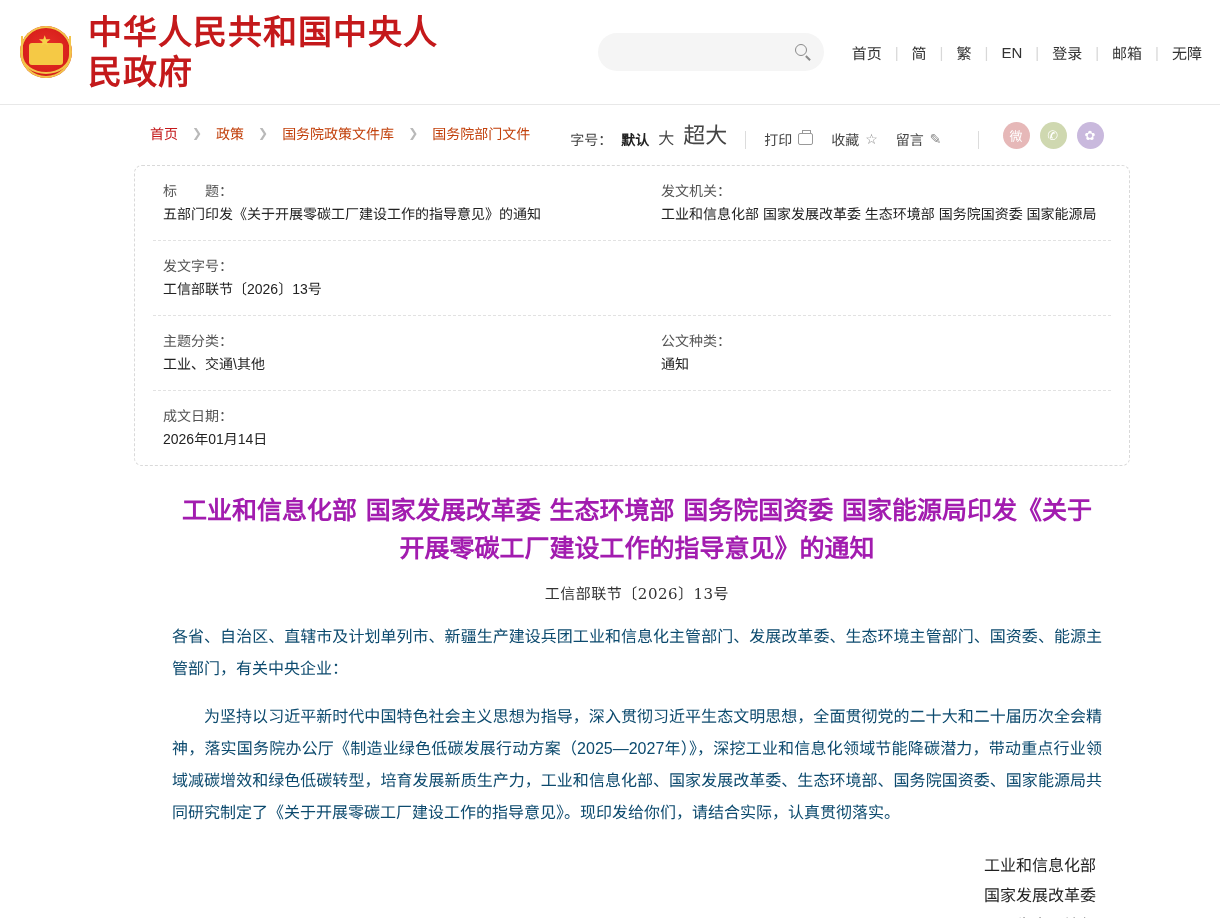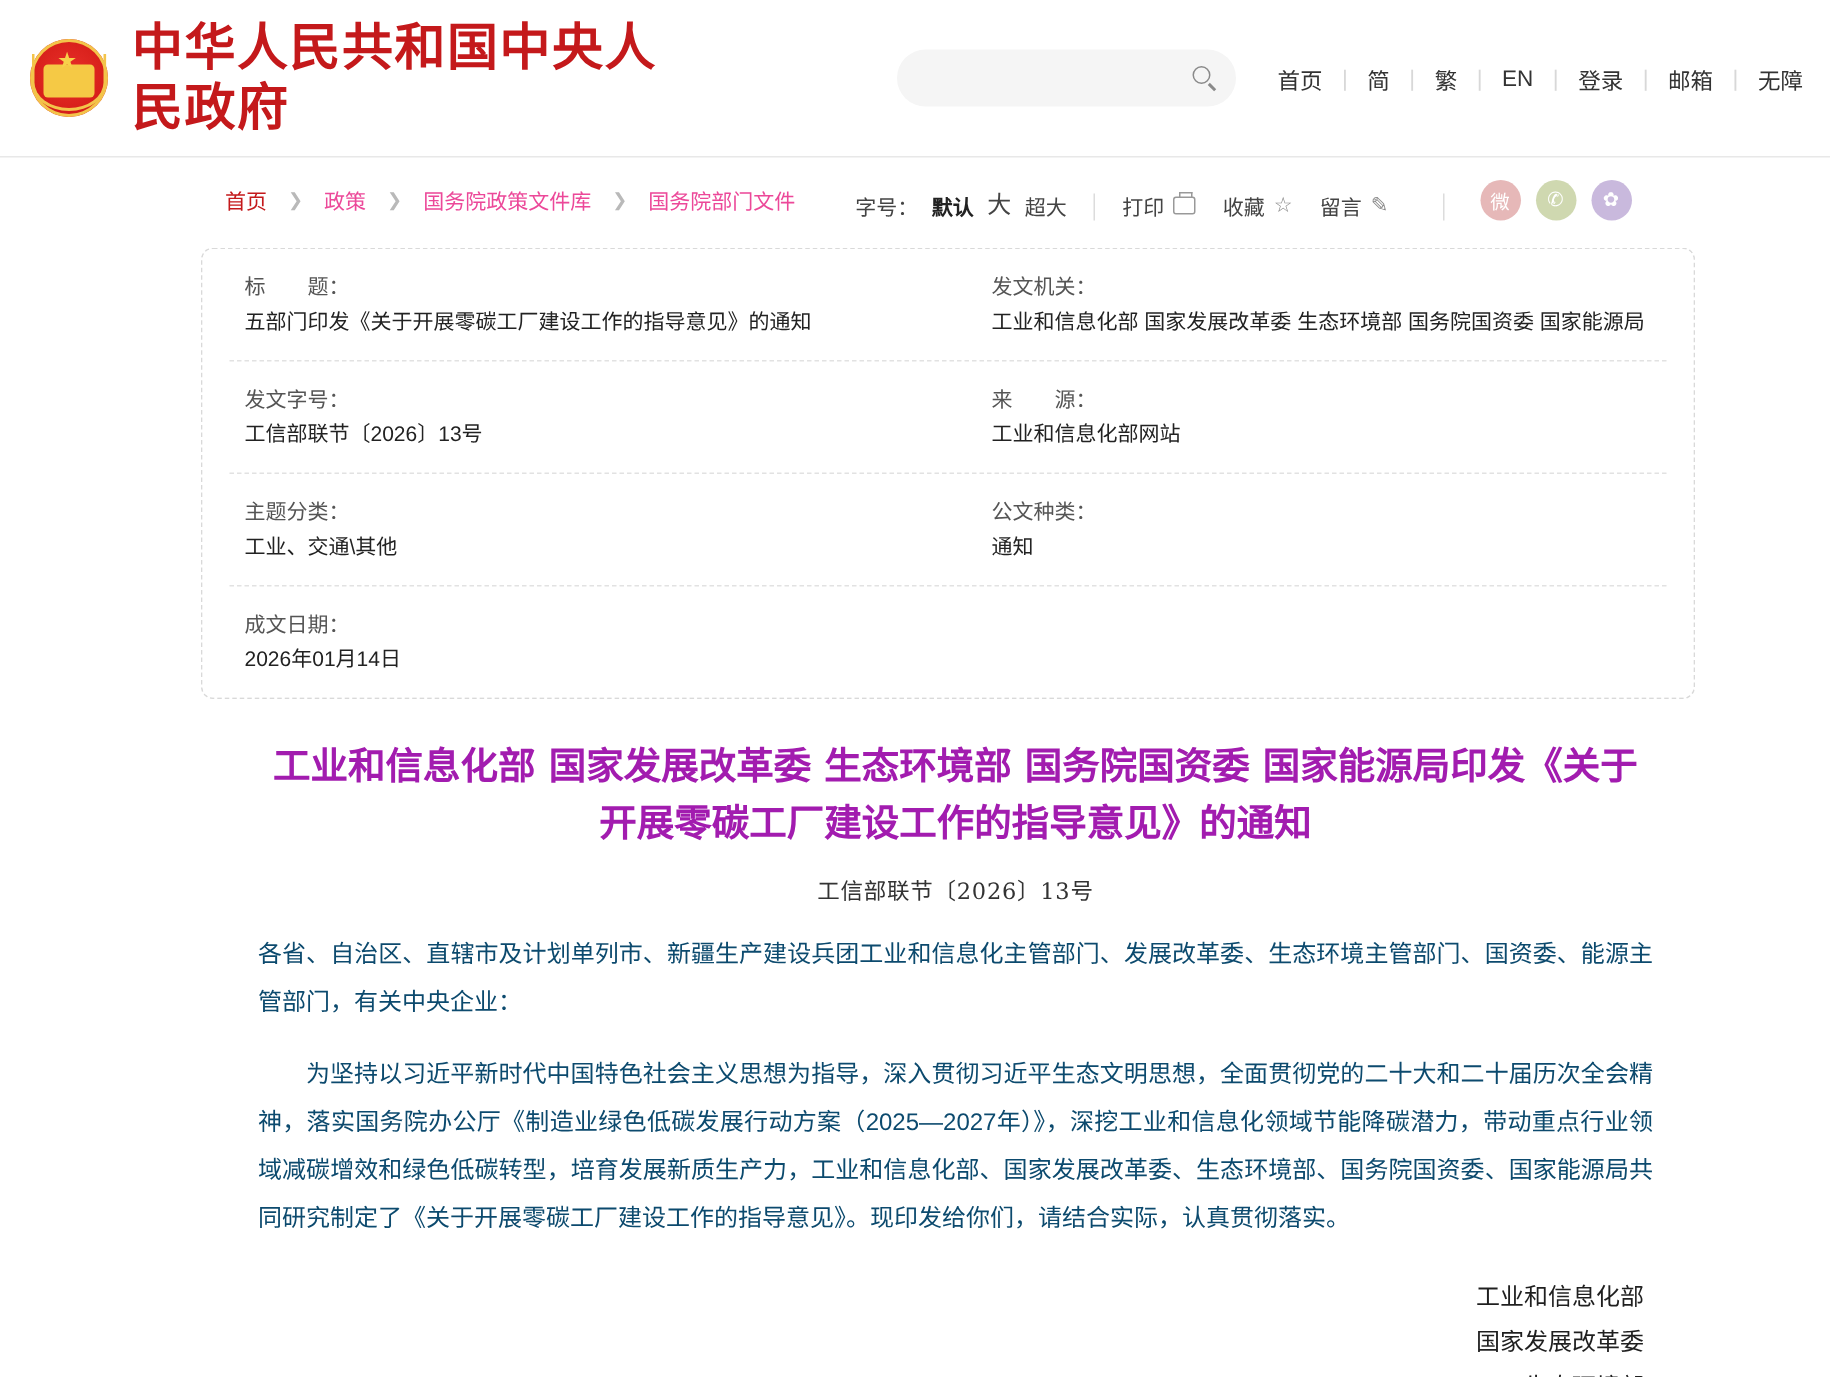--- a/index.html
+++ b/index.html
@@ -133,40 +133,40 @@
 
   
   .crumb-bar {
     display: flex;
     align-items: center;
     height: 56px;
     padding-left: 150px;
     font-size: 14px;
     color: #333;
   }
-  .crumb-bar a { color: #ec4899; text-decoration: none; }
+  .crumb-bar a { color: #c2410c; text-decoration: none; }
   .crumb-bar .crumb-first { color: #c4191b; }
   .crumb-arrow {
     color: #b9b9b9;
     margin: 0 14px;
     font-size: 12px;
   }
 
   .tools {
     display: flex;
     align-items: flex-end;
     margin-left: 40px;
     font-size: 14px;
     color: #444;
   }
   .tools .label { color: #444; }
   .tools .fs-opt { margin-left: 9px; cursor: pointer; color: #444; }
   .tools .fs-opt.active { color: #222; font-weight: bold; }
   .tools .fs-mid { font-size: 16px; }
-  .tools .fs-big { font-size: 14px; }
+  .tools .fs-big { font-size: 22px; }
   .vline {
     width: 1px; height: 18px;
     background: #dcdcdc;
     margin: 0 18px;
   }
   .tool-item {
     display: flex;
     align-items: center;
     margin-right: 18px;
     cursor: pointer;
@@ -348,24 +348,20 @@
     <div class="meta-cell right">
       <span class="meta-label">发文机关：</span>
       <span class="meta-value">工业和信息化部 国家发展改革委 生态环境部 国务院国资委 国家能源局</span>
     </div>
   </div>
   <div class="meta-row">
     <div class="meta-cell left">
       <span class="meta-label">发文字号：</span>
       <span class="meta-value">工信部联节〔2026〕13号</span>
     </div>
-    <div class="meta-cell right">
-      <span class="meta-label">来　　源：</span>
-      <span class="meta-value">工业和信息化部网站</span>
-    </div>
   </div>
   <div class="meta-row">
     <div class="meta-cell left">
       <span class="meta-label">主题分类：</span>
       <span class="meta-value">工业、交通\其他</span>
     </div>
     <div class="meta-cell right">
       <span class="meta-label">公文种类：</span>
       <span class="meta-value">通知</span>
     </div>

